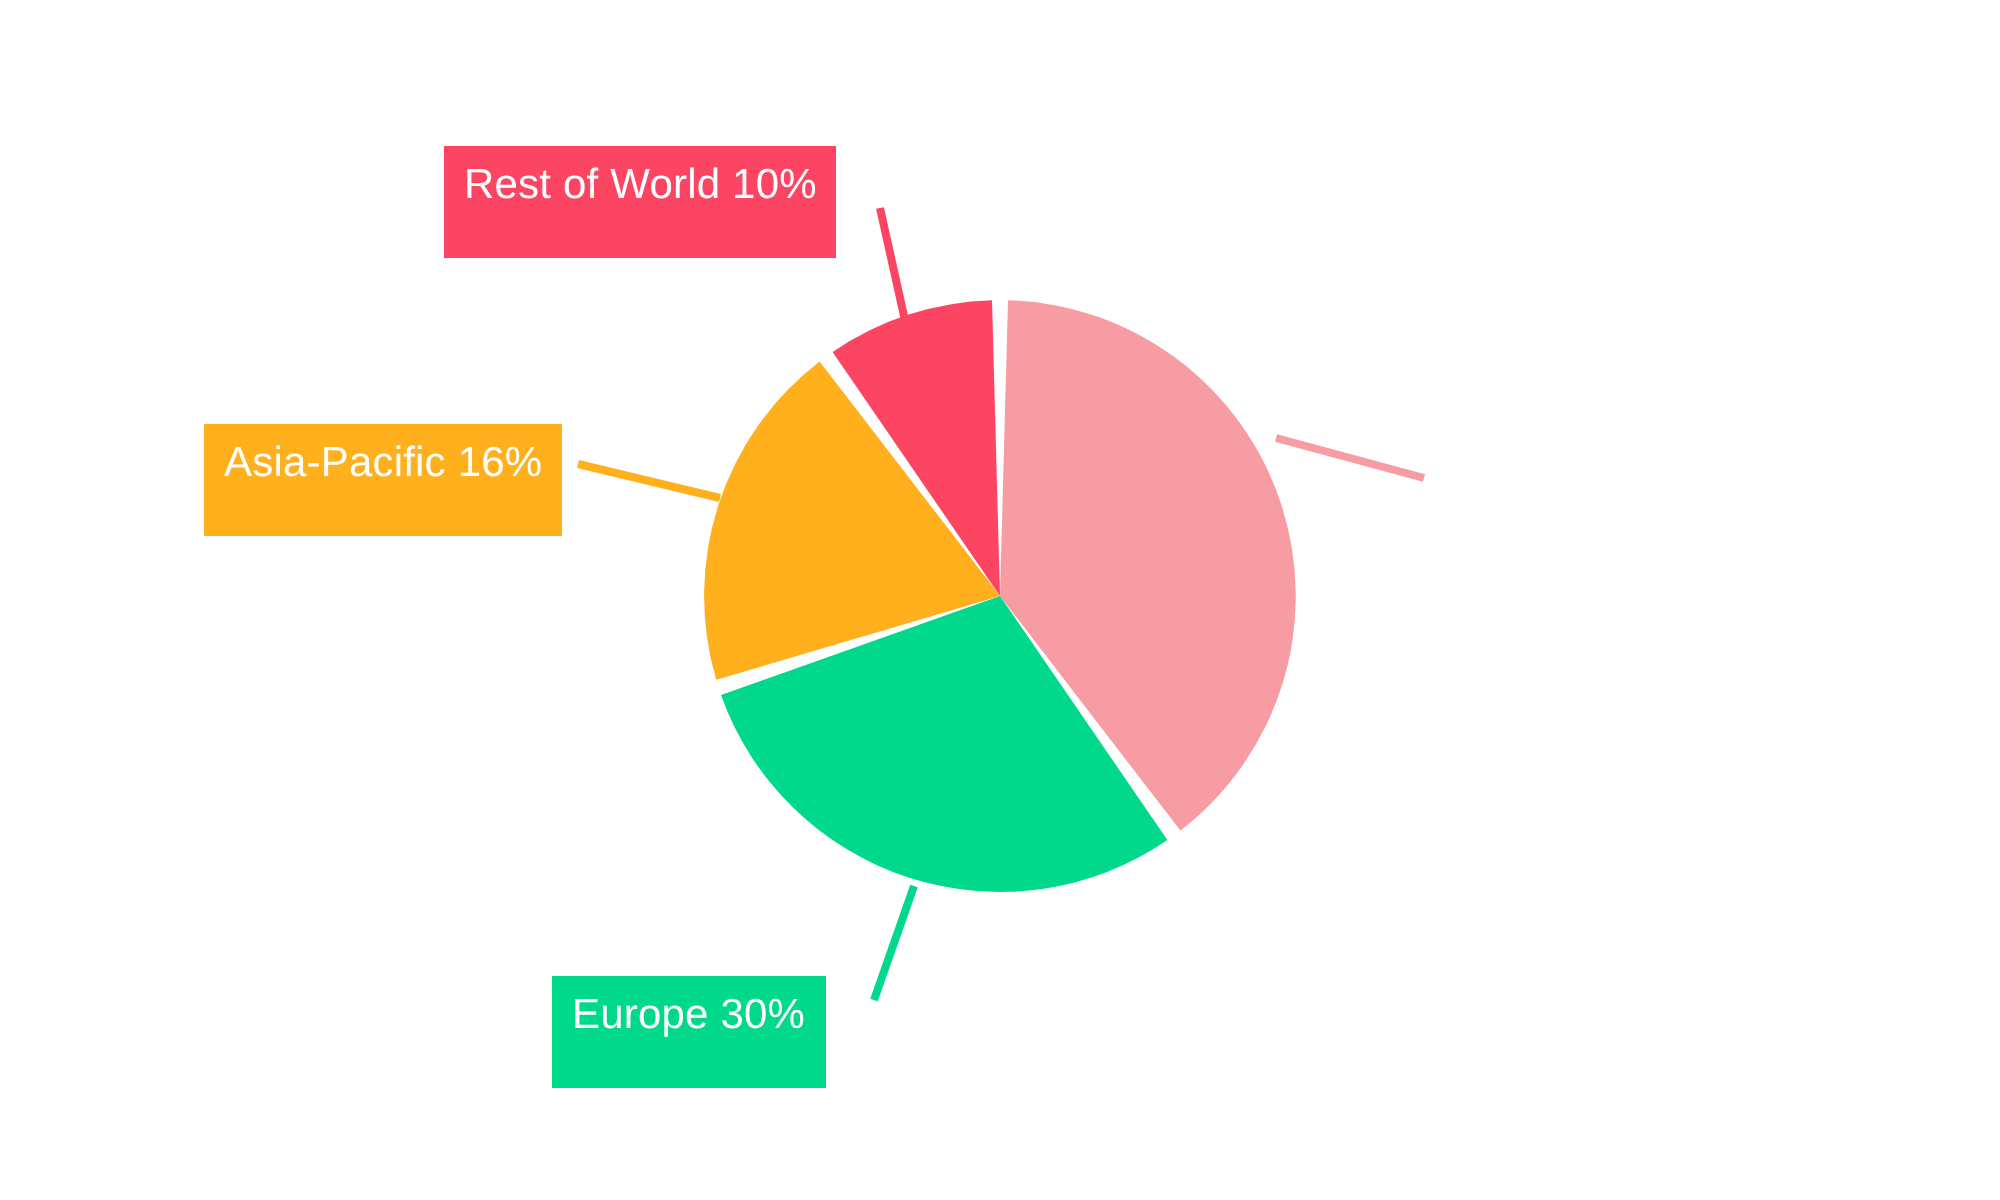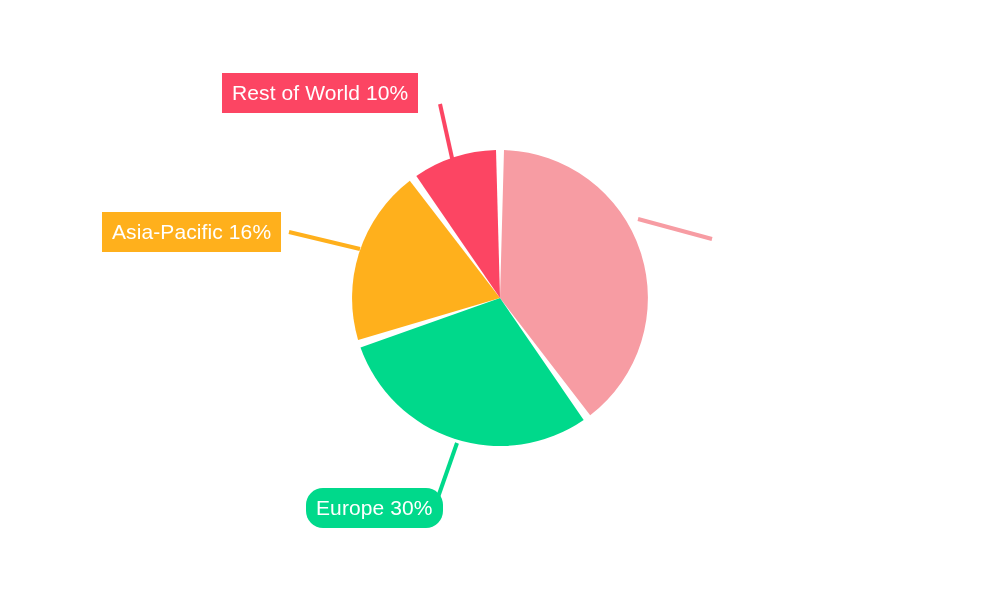--- a/index.html
+++ b/index.html
@@ -24,31 +24,31 @@
     position: absolute;
     left: 0;
     top: 0;
     width: 1000px;
     height: 600px;
     display: block;
   }
   .label-box {
     position: absolute;
     box-sizing: border-box;
-    height: 40px;
+    height: 56px;
     line-height: 40px;
     padding: 0 10px;
     color: #ffffff;
     font-size: 21px;
     font-family: "Liberation Sans", sans-serif;
     white-space: nowrap;
     letter-spacing: 0.1px;
   }
   #label-north-america { left: 702px; top: 212px; }
-  #label-europe        { left: 306px; top: 488px; border-radius: 17px; }
+  #label-europe        { left: 276px; top: 488px; }
   #label-asia-pacific  { left: 102px; top: 212px; }
   #label-rest-of-world { left: 222px; top: 73px;  }
 </style>
 </head>
 <body>
 
 <div id="chart-root">
 
   <svg id="pie-svg" viewBox="0 0 1000 600">
 

